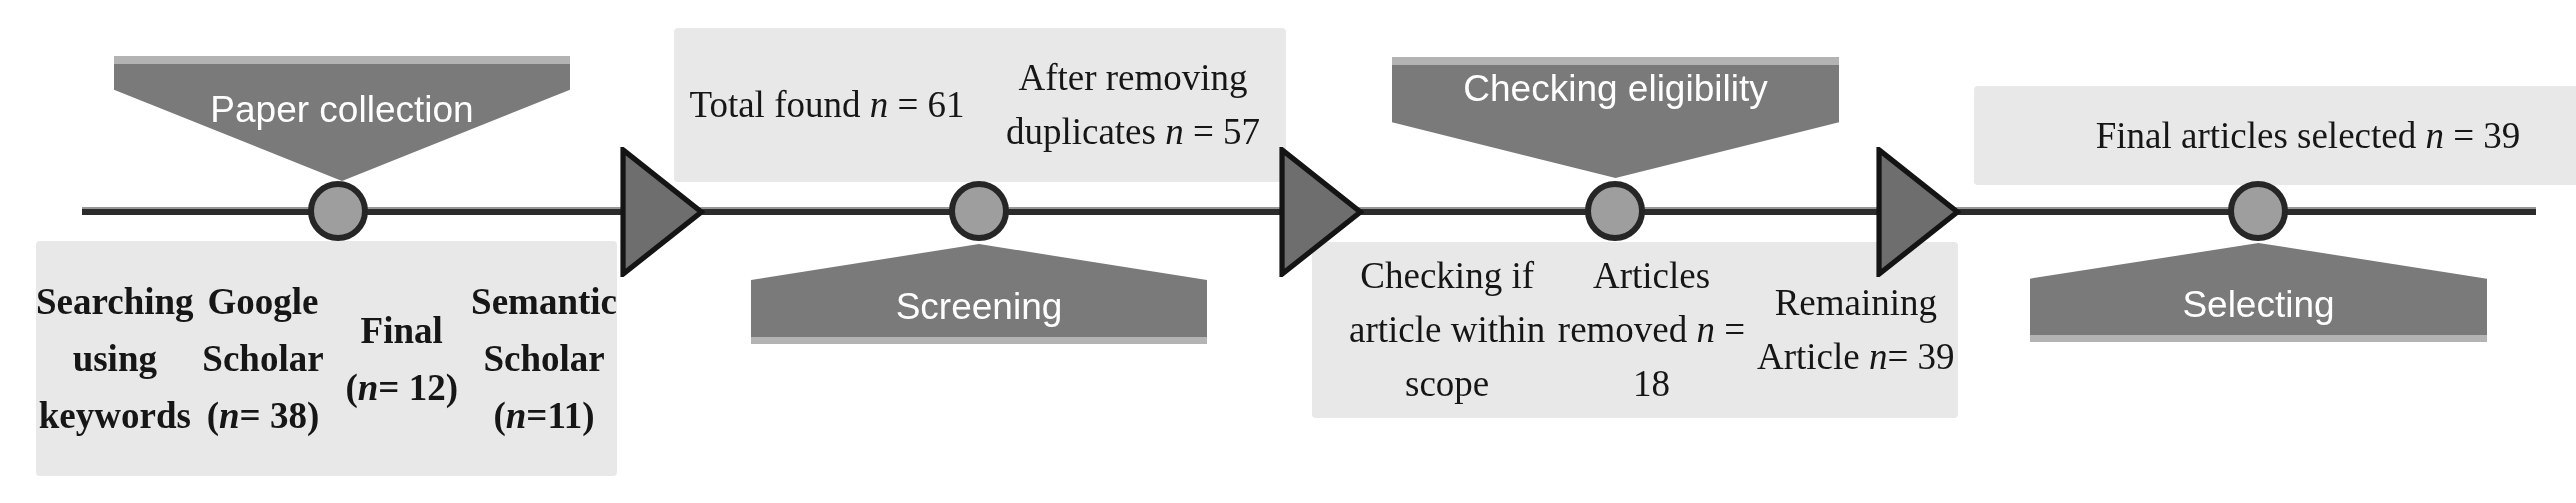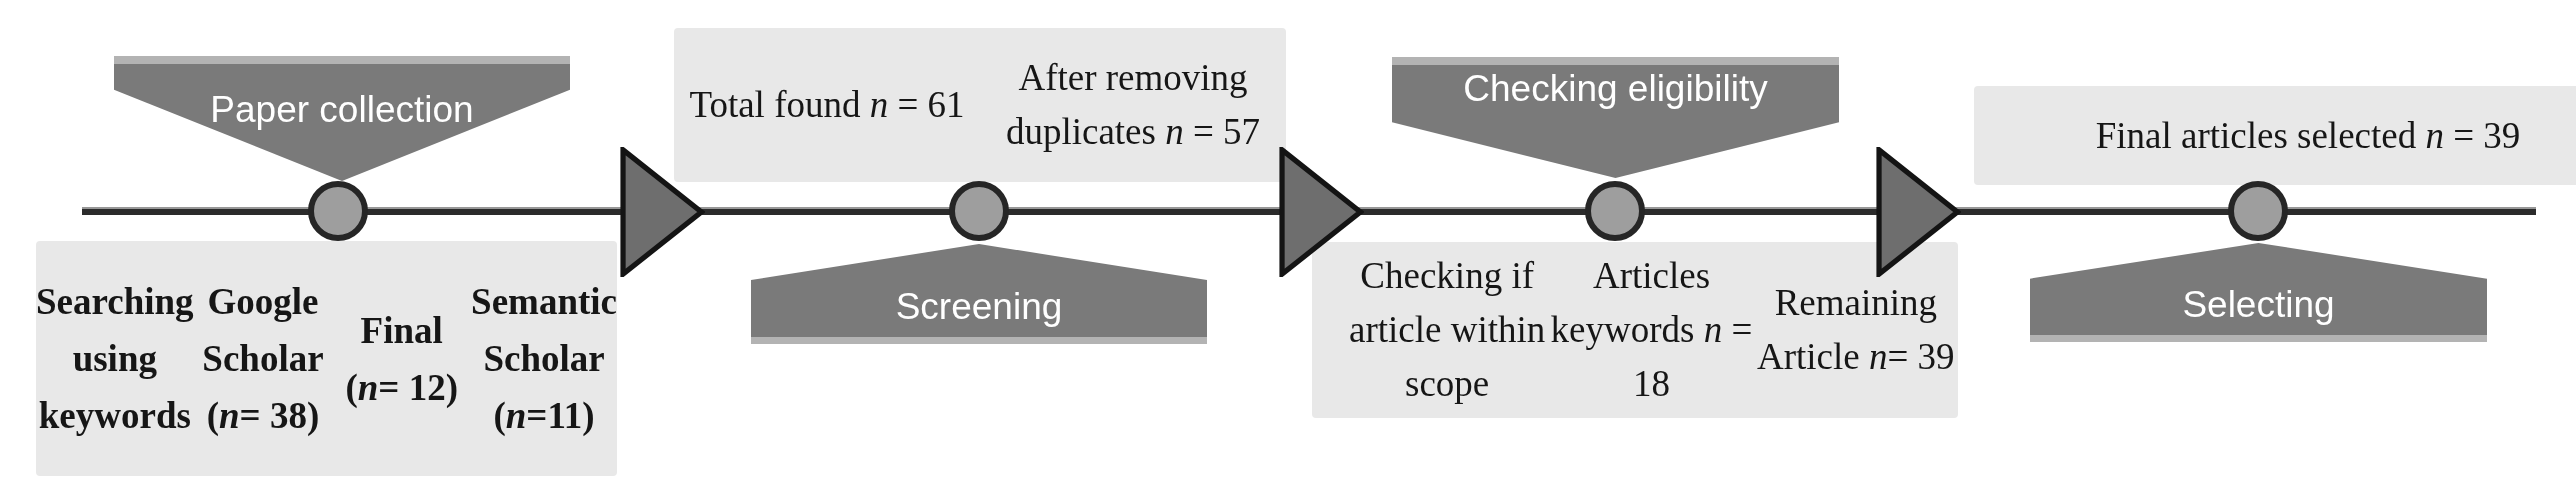--- a/index.html
+++ b/index.html
@@ -85,21 +85,21 @@
     <polygon points="5,5 140,112 5,219" fill="#6e6e6e" stroke="#141414" stroke-width="9" stroke-linejoin="miter"></polygon>
   </svg>
 
   <div class="pennant above rect-above pennant3">
     <div class="bevel"></div>
     <span>Checking eligibility</span>
   </div>
   <div class="node node3"></div>
   <div class="notebox box3">
     <div class="line"><span>Checking if article within scope</span></div>
-    <div class="line"><span>Articles keywords </span><em>n</em><span> = 18</span></div>
+    <div class="line"><span>Articles removed </span><em>n</em><span> = 18</span></div>
     <div class="line"><span>Remaining Article </span><em>n</em><span>= 39</span></div>
   </div>
 
   <svg class="arrow arrow3" viewBox="0 0 146 224">
     <polygon points="5,5 140,112 5,219" fill="#6e6e6e" stroke="#141414" stroke-width="9" stroke-linejoin="miter"></polygon>
   </svg>
 
   <div class="notebox box4">
     <div class="line"><span>Final articles selected </span><em>n</em><span> = 39</span></div>
   </div>

